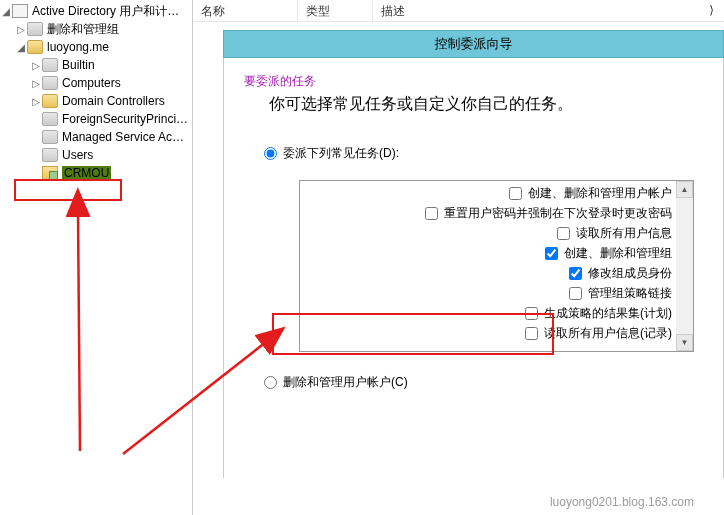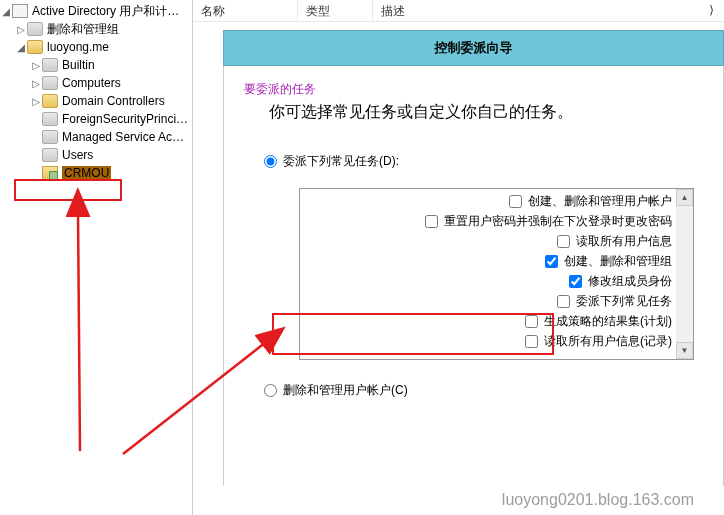--- a/index.html
+++ b/index.html
@@ -73,21 +73,21 @@
       right: -1px; bottom: -1px;
       width: 7px; height: 7px;
       background: #9cc98e;
       border: 1px solid #5a8f48;
     }
     .tree-label {
       overflow: hidden;
       text-overflow: ellipsis;
     }
     .tree-item.selected .tree-label {
-      background: #a16207;
+      background: #4d7c0f;
       padding: 0 2px;
     }
     .red-box {
       border: 2px solid #e21c1c;
       position: absolute;
     }
     .main {
       flex: 1;
       display: flex;
       flex-direction: column;
@@ -109,29 +109,28 @@
       margin-left: auto;
       padding: 3px 10px;
       color: #333;
     }
     .wizard {
       margin: 8px 0 0 30px;
       flex: 1;
       position: relative;
     }
     .wizard-title-bar {
-      height: 36px;
+      height: 28px;
       background: #6fc6d8;
       border: 1px solid #5aadc2;
       display: flex;
       align-items: center;
       justify-content: center;
       font-size: 13px;
       color: #000;
-      font-weight: bold;
     }
     .wizard-body {
       border-left: 1px solid #ccc;
       border-right: 1px solid #ccc;
       padding: 15px 20px;
       height: 420px;
     }
     .section-title {
       font-size: 12px;
       color: #a21caf;
@@ -182,21 +181,21 @@
       align-items: center;
       justify-content: center;
       font-size: 8px;
       color: #555;
     }
     .scroll-track { flex: 1; background: #f0f0f0; }
     .watermark {
       position: absolute;
       right: 30px;
       bottom: 6px;
-      font-size: 16px;
+      font-size: 12px;
       color: #9d9d9d;
       font-family: Verdana, sans-serif;
       z-index: 100;
     }
     .arrow-svg {
       position: absolute;
       top: 0; left: 0;
       width: 724px; height: 515px;
       pointer-events: none;
       z-index: 50;
@@ -300,21 +299,21 @@
             <div class="task-row">
               <input type="checkbox" checked="" style="">
               <span>创建、删除和管理组</span>
             </div>
             <div class="task-row">
               <input type="checkbox" checked="" style="">
               <span>修改组成员身份</span>
             </div>
             <div class="task-row">
               <input type="checkbox" style="">
-              <span>委派下列常见任务</span>
+              <span>管理组策略链接</span>
             </div>
             <div class="task-row">
               <input type="checkbox" style="">
               <span>生成策略的结果集(计划)</span>
             </div>
             <div class="task-row">
               <input type="checkbox" style="">
               <span>读取所有用户信息(记录)</span>
             </div>
           </div>

